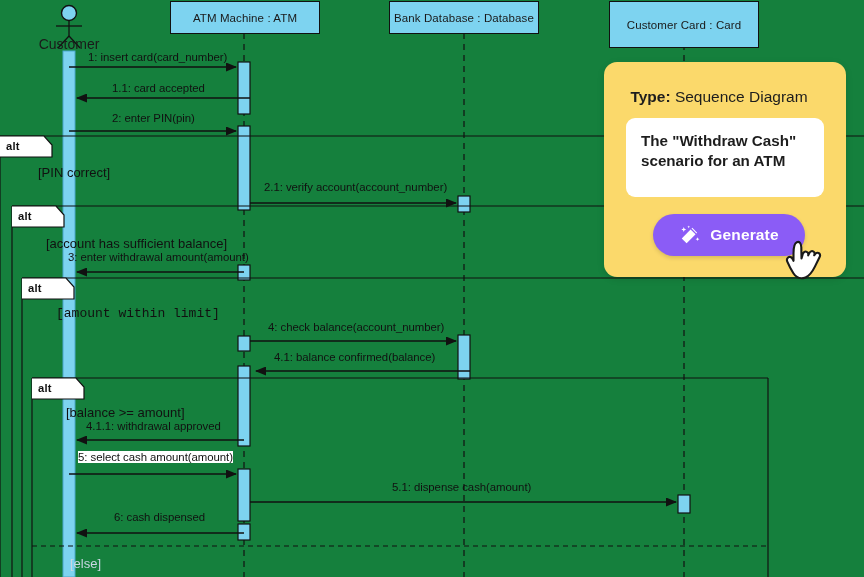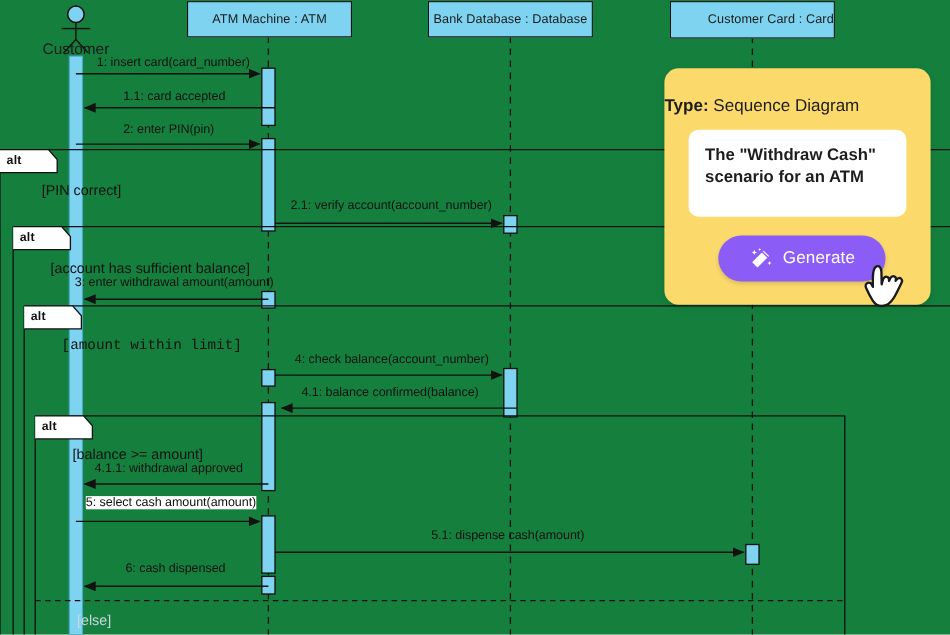--- a/index.html
+++ b/index.html
@@ -71,21 +71,21 @@
     position: absolute;
     left: 604px; top: 62px;
     width: 242px; height: 215px;
     background: #fbd96b;
     border-radius: 13px;
     box-shadow: 0 2px 7px rgba(0,0,0,.13);
     z-index: 40;
   }
   #popup-type {
     position: absolute; left: 0; right: 12px; top: 26px;
-    text-align: left;
+    text-align: center;
     font-size: 15.5px;
     color: #1d1d1d;
     white-space: nowrap;
   }
   #popup-type .k { font-weight: bold; }
   #popup-desc {
     position: absolute;
     left: 22px; top: 56px;
     width: 198px; height: 79px;
     background: #ffffff;
@@ -105,21 +105,21 @@
     border-radius: 21px;
     display: flex;
     align-items: center;
     justify-content: center;
     gap: 9px;
     cursor: pointer;
     box-shadow: 0 2px 4px rgba(0,0,0,.14);
   }
   #generate-btn .btn-label {
     font-size: 15.5px;
-    font-weight: normal;
+    font-weight: bold;
     color: #ffffff;
     letter-spacing: .15px;
   }
   #cursor-hand {
     position: absolute;
     left: 176px; top: 172px;
     width: 46px; height: 52px;
     pointer-events: none;
     z-index: 45;
   }
@@ -213,21 +213,21 @@
 
     <line x1="244" y1="533" x2="77" y2="533" stroke="#111" stroke-width="1.3" marker-end="url(#arrowFilledL)"></line>
   </svg>
 
   <div class="lifeline-box" style="left:170px; top:1px; width:150px; height:33px;">
     <span>ATM Machine : ATM</span>
   </div>
   <div class="lifeline-box" style="left:389px; top:1px; width:150px; height:33px;">
     <span>Bank Database : Database</span>
   </div>
-  <div class="lifeline-box" style="left:609px; top:1px; width:150px; height:34px;justify-content:flex-end;">
+  <div class="lifeline-box" style="left:609px; top:1px; width:150px; height:47px;">
     <span>Customer Card : Card</span>
   </div>
   <div class="actor-label" style="left:19px; top:36px; width:100px;">Customer</div>
 
   <div class="frag-op" style="left:6px; top:140px;">alt</div>
   <div class="frag-op" style="left:18px; top:210px;">alt</div>
   <div class="frag-op" style="left:28px; top:282px;">alt</div>
   <div class="frag-op" style="left:38px; top:382px;">alt</div>
 
   <div class="guard-label" style="left:38px; top:165px;">[PIN correct]</div>

